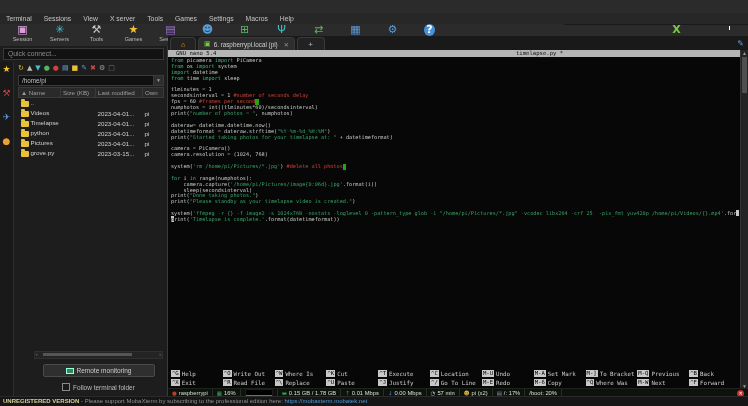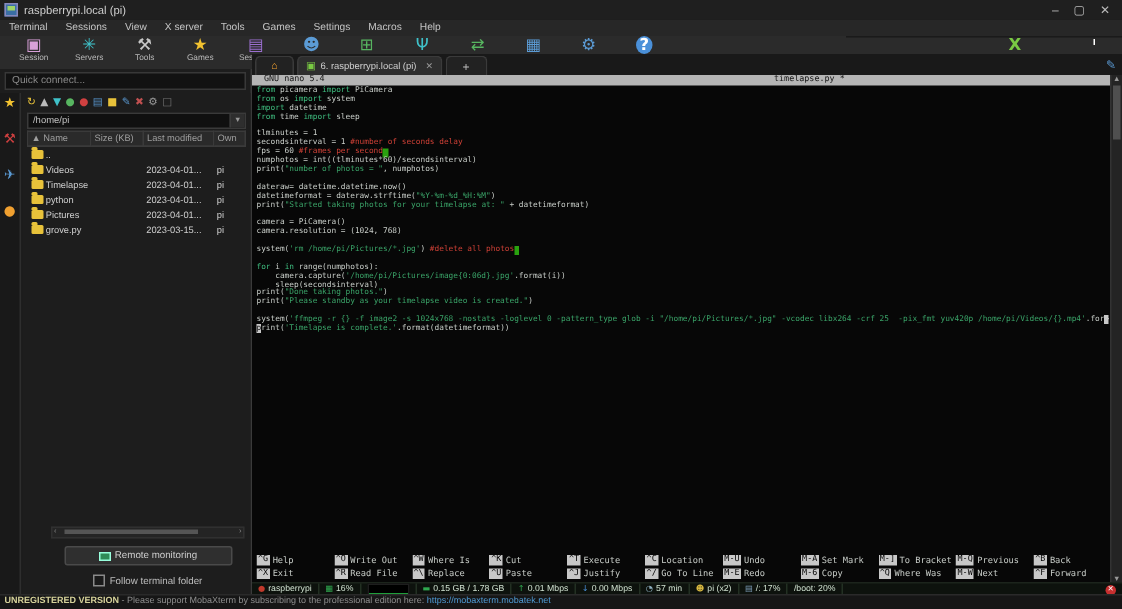--- a/index.html
+++ b/index.html
@@ -101,29 +101,20 @@
   #footer{position:absolute;left:0;bottom:0;right:0;height:9px;background:#161616;border-top:1px solid #2a2a2a;
     font-size:6px;line-height:9px;color:#8f8f8f;padding-left:3px;white-space:nowrap;}
   #footer b{color:#d6d29a;font-weight:bold;}
   #footer a{color:#4f9bd5;text-decoration:none;}
 </style>
 </head>
 <body>
 
 <div id="screen">
 
-  <div id="titlebar">
-    <span id="appicon"></span>
-    <span>raspberrypi.local (pi)</span>
-    <span id="winbtns">
-        <span>–</span>
-        <span>▢</span>
-        <span>✕</span>
-      </span>
-  </div>
 
   <div id="menubar">
       <span class="mi">Terminal</span>
       <span class="mi">Sessions</span>
       <span class="mi">View</span>
       <span class="mi">X server</span>
       <span class="mi">Tools</span>
       <span class="mi">Games</span>
       <span class="mi">Settings</span>
       <span class="mi">Macros</span>

